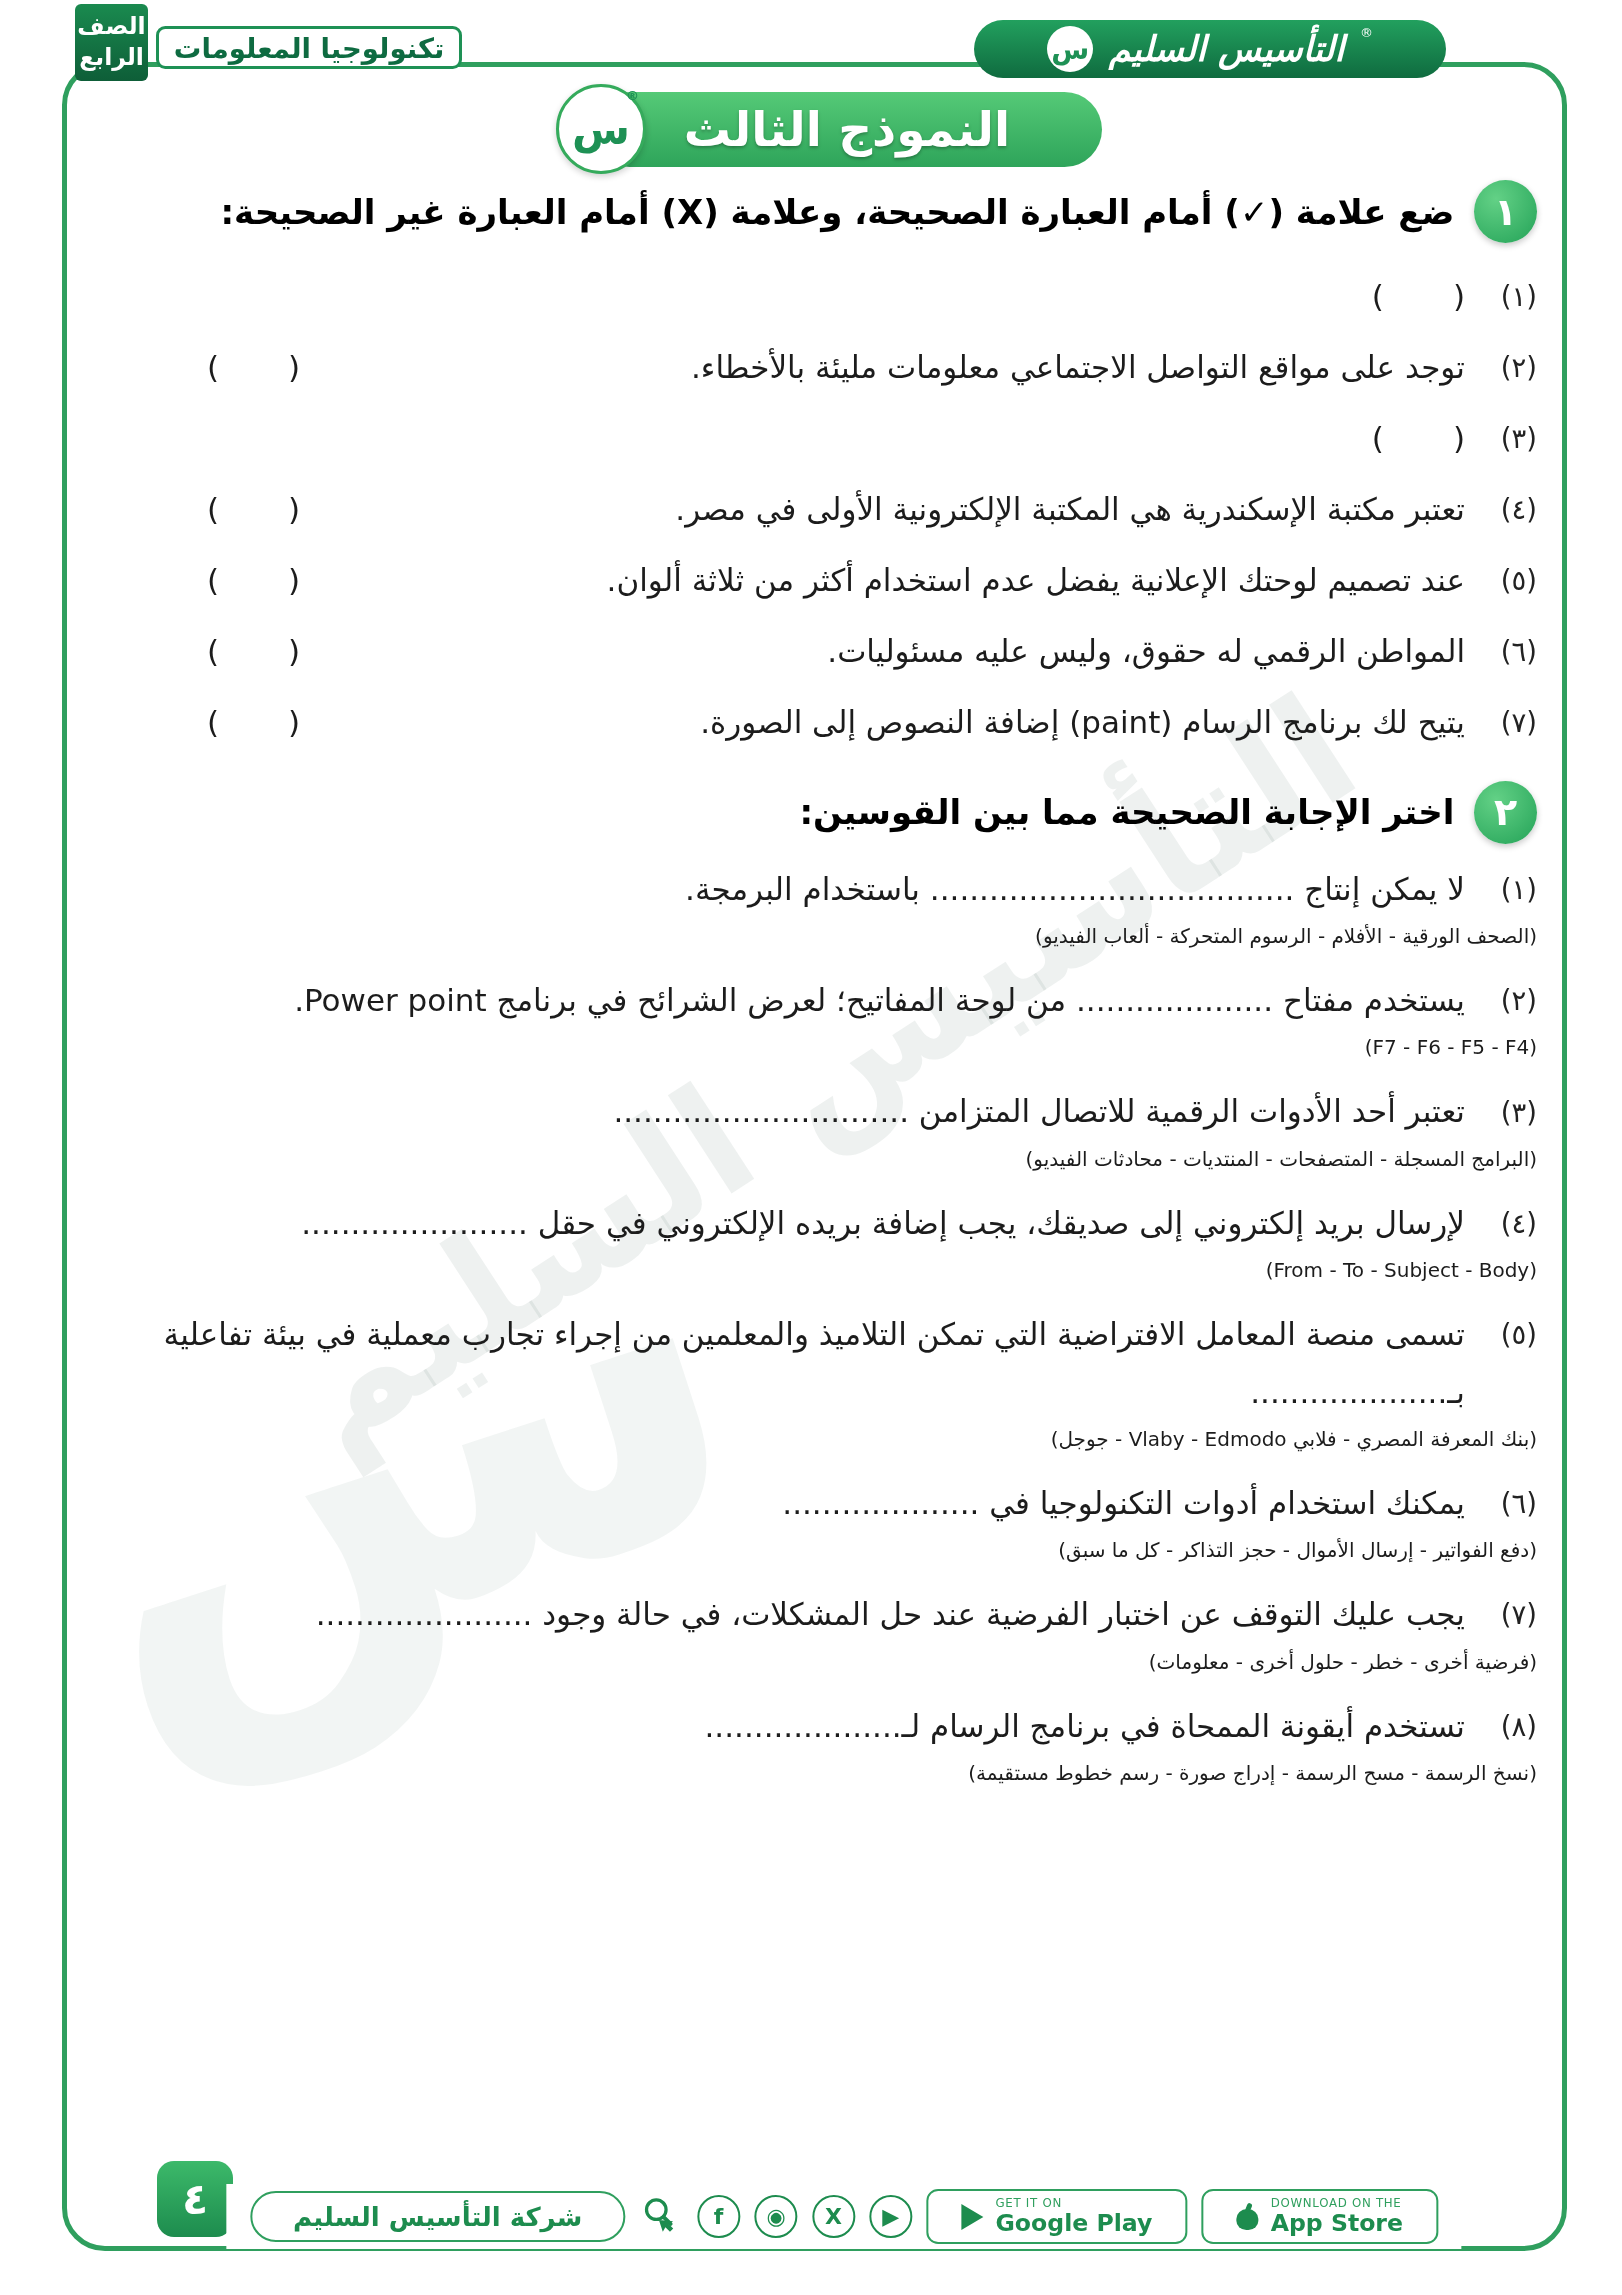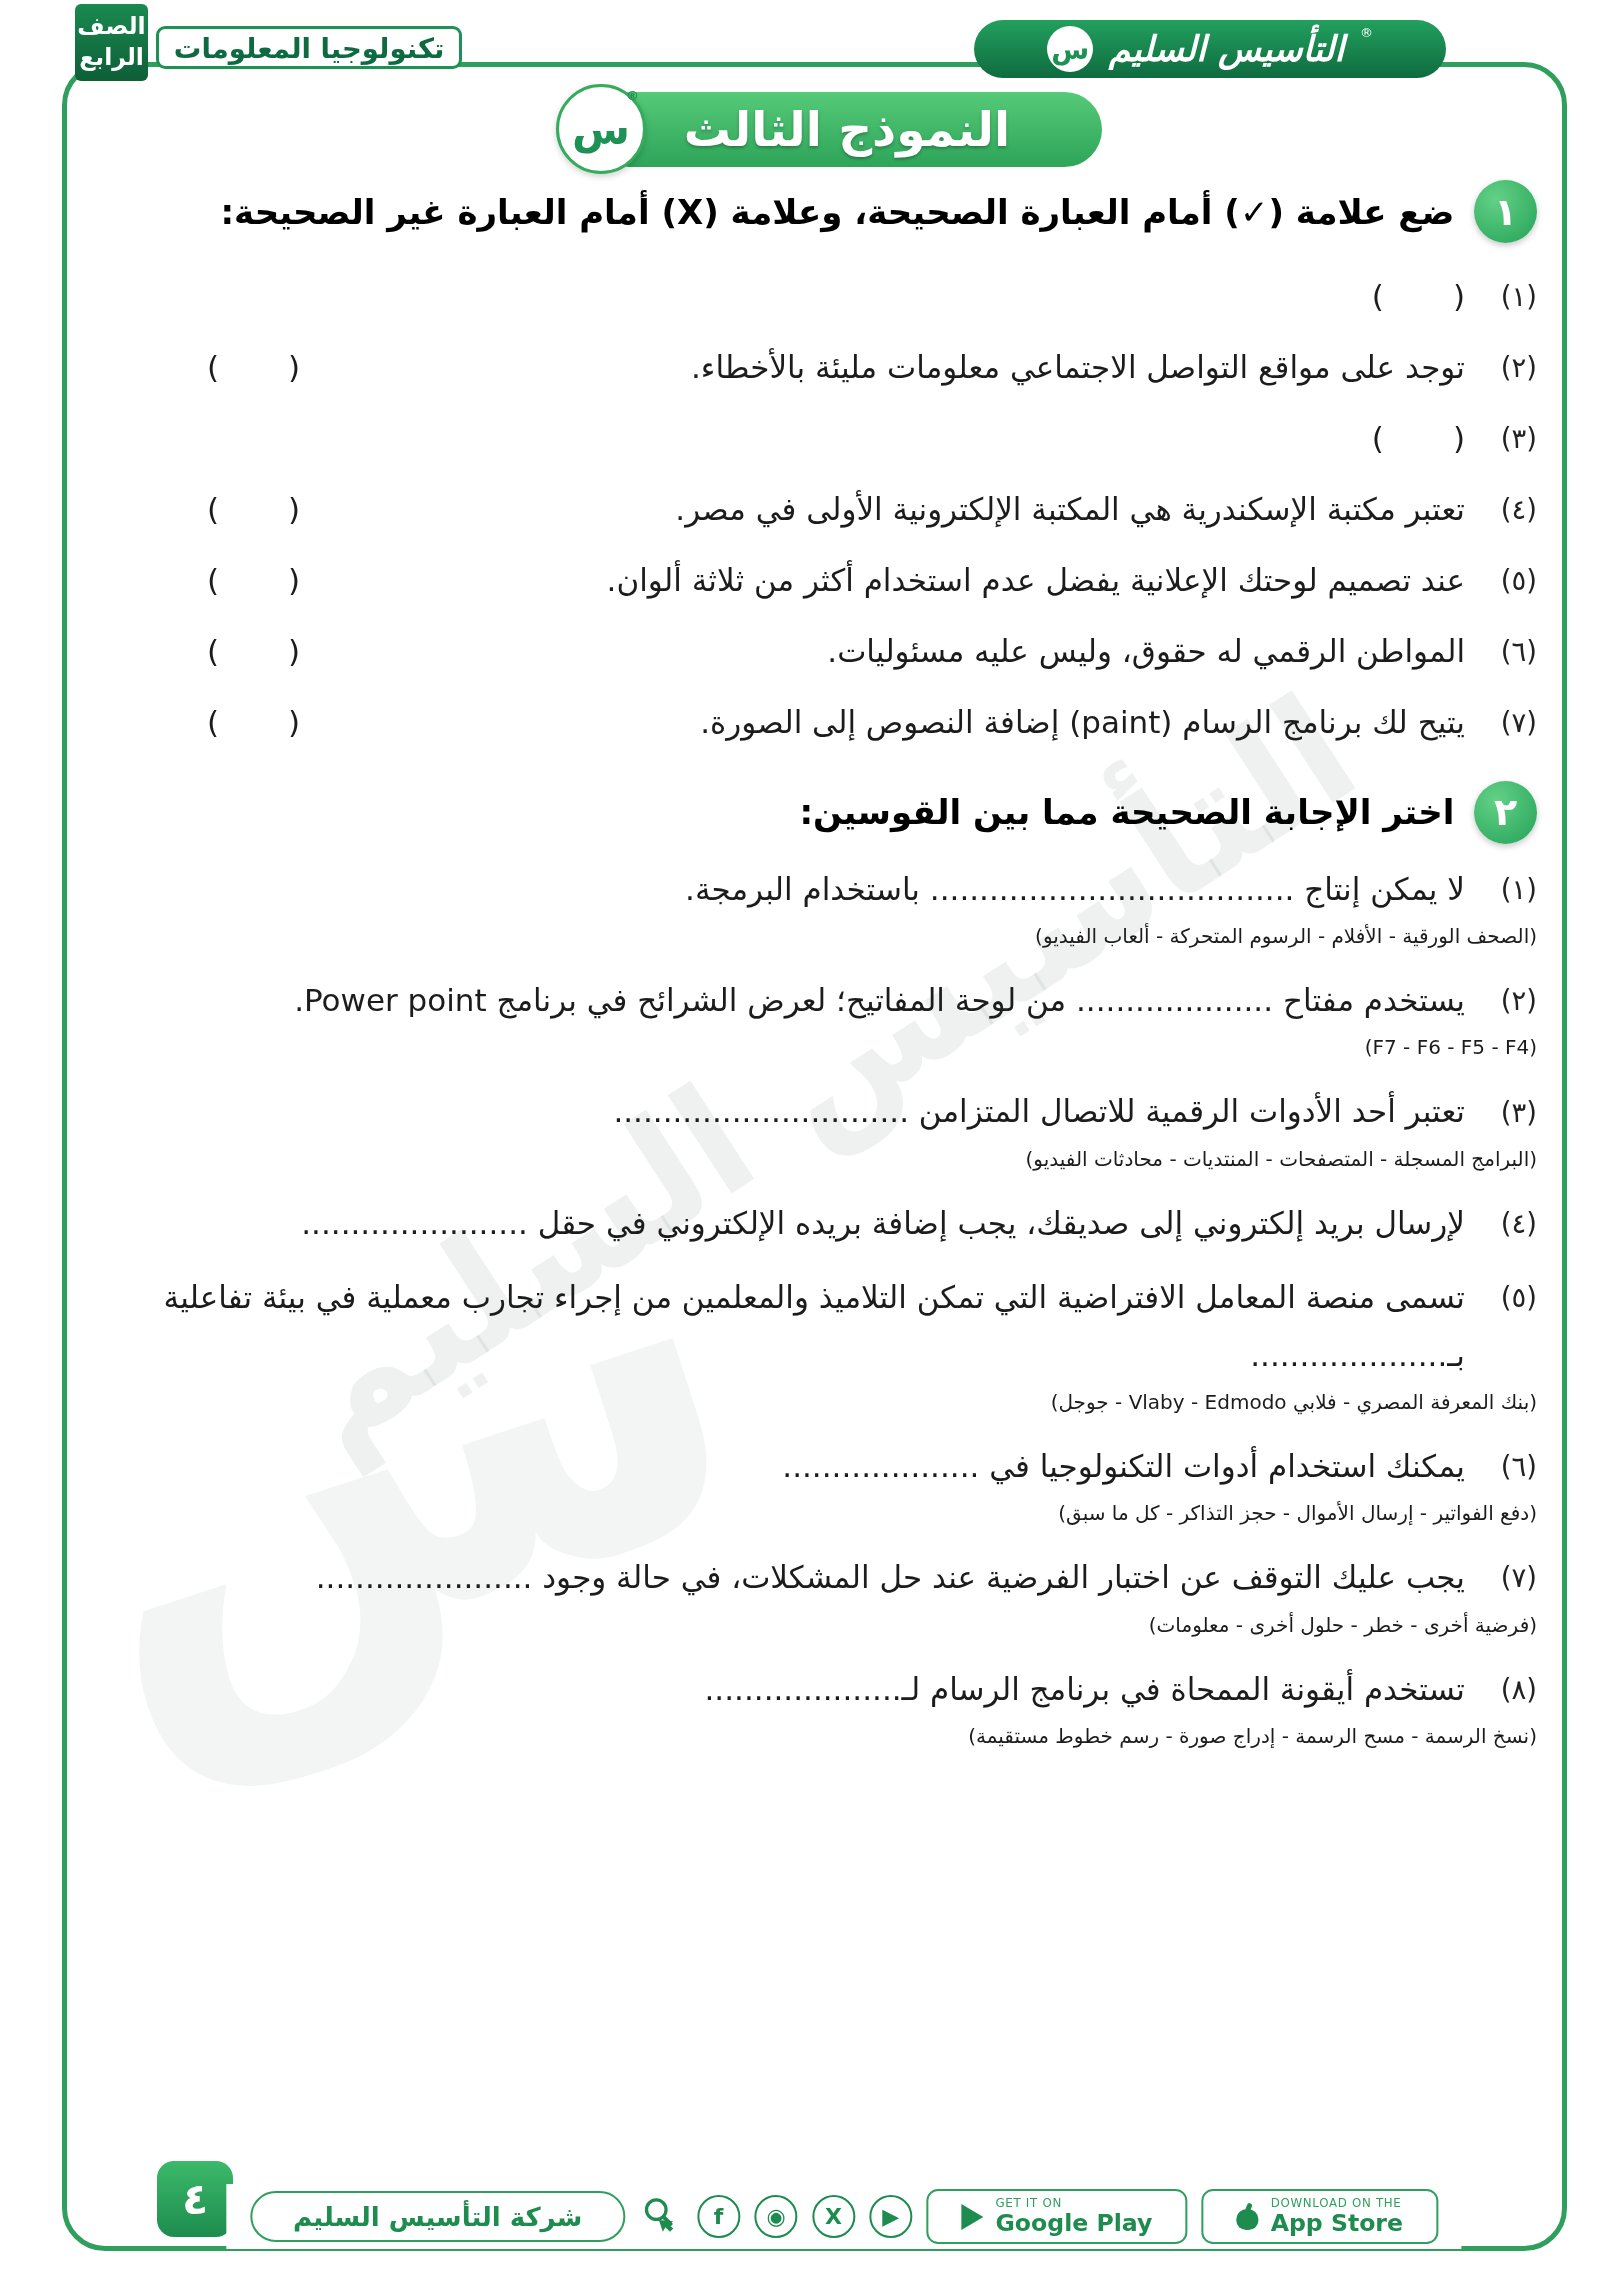--- a/index.html
+++ b/index.html
@@ -194,20 +194,21 @@
         <span class="mc-num">(٣)</span>
         <span class="mc-q">تعتبر أحد الأدوات الرقمية للاتصال المتزامن ..............................</span>
       </div>
       <div class="mc-opts">(البرامج المسجلة - المتصفحات - المنتديات - محادثات الفيديو)</div>
     </div>
     <div class="mc-item">
       <div class="mc-q-row">
         <span class="mc-num">(٤)</span>
         <span class="mc-q">لإرسال بريد إلكتروني إلى صديقك، يجب إضافة بريده الإلكتروني في حقل .......................</span>
       </div>
+      <div class="mc-opts ltr">(From - To - Subject - Body)</div>
     </div>
     <div class="mc-item">
       <div class="mc-q-row">
         <span class="mc-num">(٥)</span>
         <span class="mc-q">تسمى منصة المعامل الافتراضية التي تمكن التلاميذ والمعلمين من إجراء تجارب معملية في بيئة تفاعلية بـ....................</span>
       </div>
       <div class="mc-opts">(بنك المعرفة المصري - فلابي Vlaby - Edmodo - جوجل)</div>
     </div>
     <div class="mc-item">
       <div class="mc-q-row">

